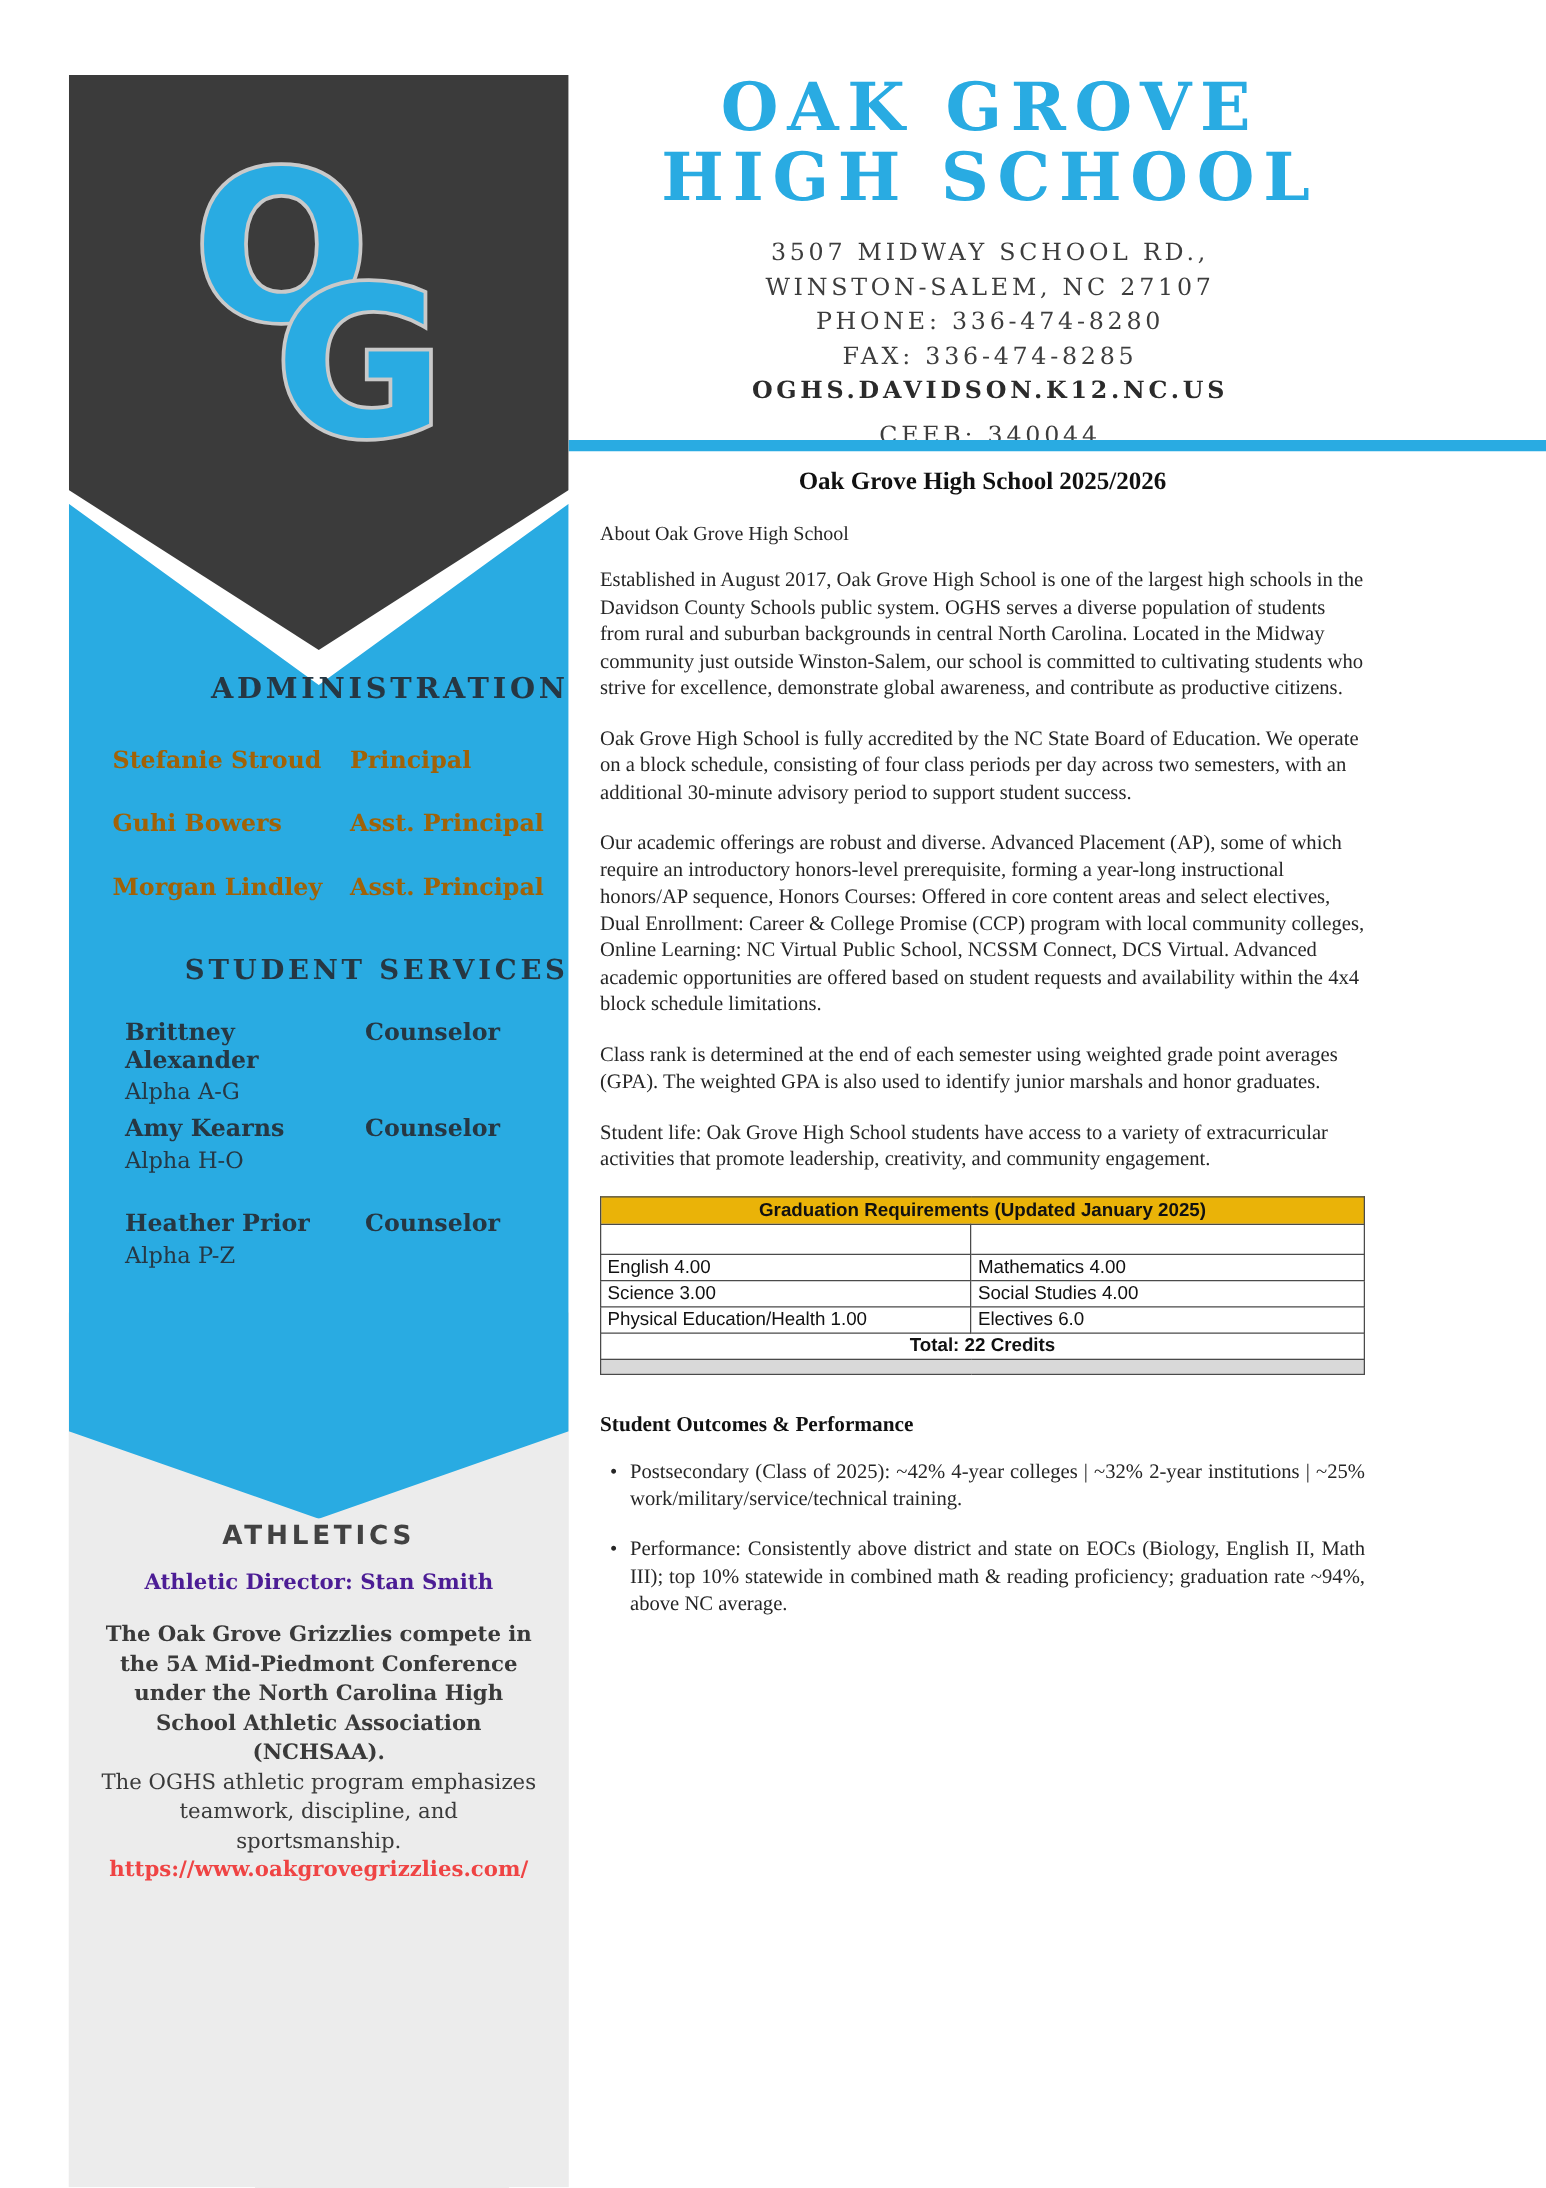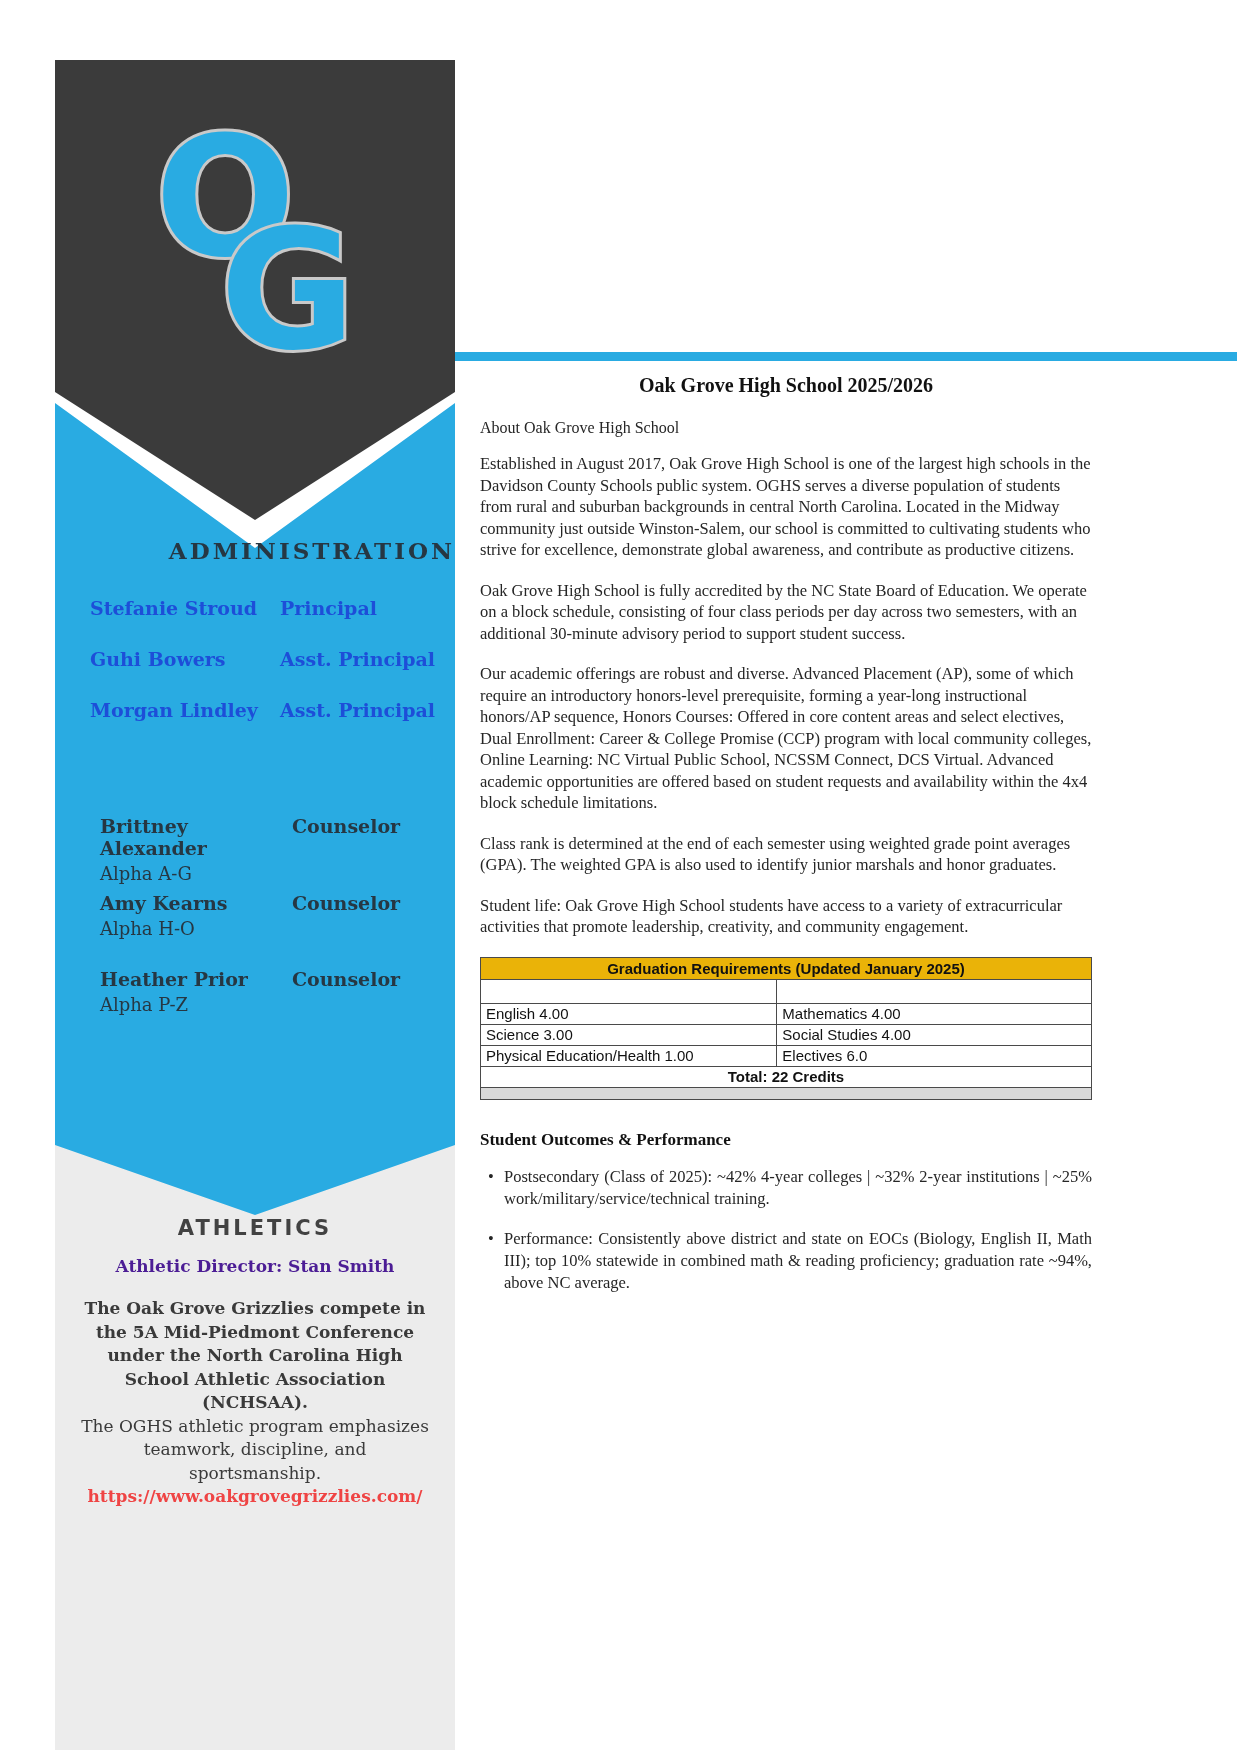--- a/index.html
+++ b/index.html
@@ -25,21 +25,21 @@
     background:#3b3b3b; z-index:3;
     clip-path: polygon(0 0, 100% 0, 100% 332px, 50% 100%, 0 332px);
   }
   .logo-svg { position:absolute; left:50%; top:45px; transform:translateX(-50%); }
 
   .sb-abs { position:absolute; z-index:4; }
   .section-title {
     width:100%; text-align:right; font-weight:bold; color:#263743;
     font-size:23px; letter-spacing:3px; font-family:"DejaVu Serif", serif;
   }
-  .staff-row { left:35px; right:12px; display:flex; color:#1d4ed8;
+  .staff-row { left:35px; right:12px; display:flex; color:#a16207;
     font-weight:bold; font-size:19px; font-family:"DejaVu Serif", serif; }
   .staff-row .nm { width:190px; flex:none; }
   .svc-entry { left:45px; right:12px; color:#263743; font-family:"DejaVu Serif", serif; }
   .svc-row { display:flex; font-weight:bold; font-size:19px; }
   .svc-row .nm { width:192px; flex:none; }
   .svc-alpha { margin-top:4px; font-size:18px; font-weight:normal; }
 
   .ath-title {
     width:100%; text-align:center; font-weight:bold; color:#424242;
     font-family:"DejaVu Sans", sans-serif; font-size:21px; letter-spacing:3px;
@@ -111,20 +111,21 @@
     </div>
     <div class="sb-abs staff-row" style="top:648px">
       <span class="nm">Guhi Bowers</span>
       <span class="rl">Asst. Principal</span>
     </div>
     <div class="sb-abs staff-row" style="top:699px">
       <span class="nm">Morgan Lindley</span>
       <span class="rl">Asst. Principal</span>
     </div>
 
+    <div class="sb-abs section-title" style="top:763px; font-size:22px;">STUDENT SERVICES</div>
 
     <div class="sb-abs svc-entry" style="top:815px">
       <div class="svc-row">
         <span class="nm">Brittney Alexander</span>
         <span class="rl">Counselor</span>
       </div>
       <div class="svc-alpha">Alpha A-G</div>
     </div>
     <div class="sb-abs svc-entry" style="top:892px">
       <div class="svc-row">
@@ -145,20 +146,32 @@
     <div class="sb-abs ath-director" style="top:1256px">Athletic Director: Stan Smith</div>
     <div class="sb-abs ath-body" style="top:1297px">
       <div class="ath-bold">The Oak Grove Grizzlies compete in the 5A Mid-Piedmont Conference under the North Carolina High School Athletic Association (NCHSAA).</div>
       <div>The OGHS athletic program emphasizes teamwork, discipline, and sportsmanship.</div>
       <div class="ath-url">
         <a href="#">https://www.oakgrovegrizzlies.com/</a>
       </div>
     </div>
   </div>
 
+  <div class="header-block">
+    <div class="school-name-line">OAK GROVE</div>
+    <div class="school-name-line">HIGH SCHOOL</div>
+    <div class="addr">
+      <div>3507 MIDWAY SCHOOL RD.,</div>
+      <div>WINSTON-SALEM, NC 27107</div>
+      <div>PHONE: 336-474-8280</div>
+      <div>FAX: 336-474-8285</div>
+      <div class="site">OGHS.DAVIDSON.K12.NC.US</div>
+      <div class="ceeb">CEEB: 340044</div>
+    </div>
+  </div>
   <div class="blue-rule"></div>
 
   <div class="main">
     <div class="doc-title">Oak Grove High School 2025/2026</div>
     <div class="about-label">About Oak Grove High School</div>
 
     <p class="para">Established in August 2017, Oak Grove High School is one of the largest high schools in the Davidson County Schools public system. OGHS serves a diverse population of students from rural and suburban backgrounds in central North Carolina. Located in the Midway community just outside Winston-Salem, our school is committed to cultivating students who strive for excellence, demonstrate global awareness, and contribute as productive citizens.</p>
     <p class="para">Oak Grove High School is fully accredited by the NC State Board of Education. We operate on a block schedule, consisting of four class periods per day across two semesters, with an additional 30-minute advisory period to support student success.</p>
     <p class="para">Our academic offerings are robust and diverse. Advanced Placement (AP), some of which require an introductory honors-level prerequisite, forming a year-long instructional honors/AP sequence, Honors Courses: Offered in core content areas and select electives, Dual Enrollment: Career &amp; College Promise (CCP) program with local community colleges, Online Learning: NC Virtual Public School, NCSSM Connect, DCS Virtual. Advanced academic opportunities are offered based on student requests and availability within the 4x4 block schedule limitations.</p>
     <p class="para">Class rank is determined at the end of each semester using weighted grade point averages (GPA). The weighted GPA is also used to identify junior marshals and honor graduates.</p>

